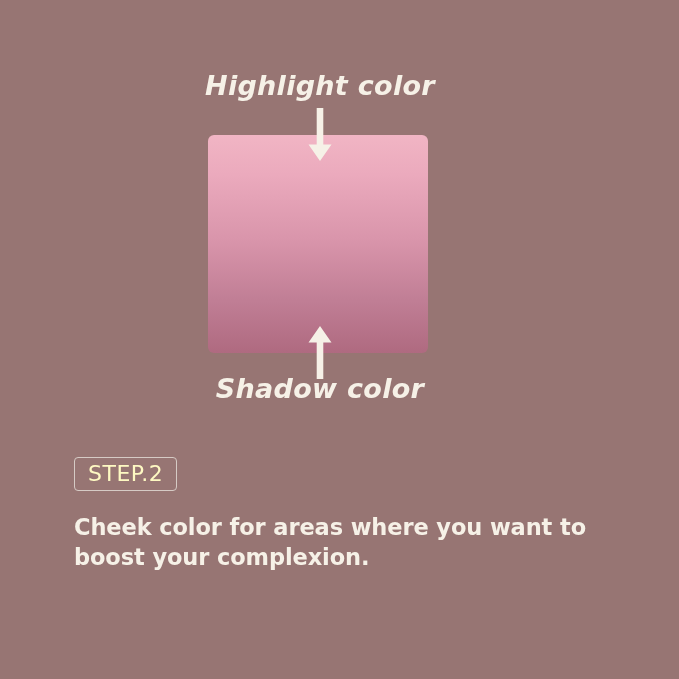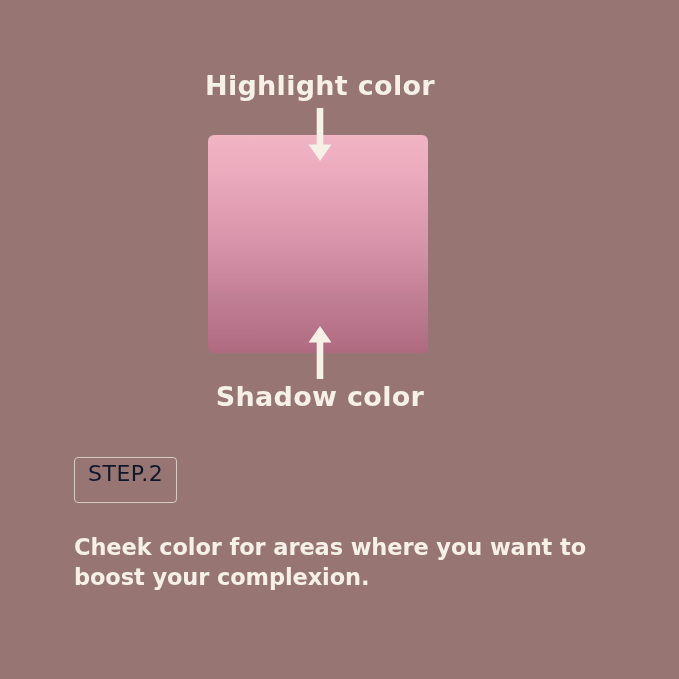--- a/index.html
+++ b/index.html
@@ -24,40 +24,41 @@
   }
 
   
 
   .swatch-area {
     position: absolute;
     left: 0;
     top: 0;
     width: 540px;
     height: 440px;
+    font-style: italic;
   }
 
   .label-highlight {
     position: absolute;
     left: 0;
     top: 71px;
     width: 640px;
     text-align: center;
     color: #F6F1E7;
     font-family: "DejaVu Sans", sans-serif;
     font-size: 27px;
     font-weight: bold;
     letter-spacing: 0.3px;
     line-height: 1.1;
   }
 
   .label-shadow {
     position: absolute;
     left: 0;
-    top: 382px;
+    top: 374px;
     width: 640px;
     text-align: center;
     color: #F6F1E7;
     font-family: "DejaVu Sans", sans-serif;
     font-size: 27px;
     font-weight: bold;
     letter-spacing: 0.3px;
     line-height: 1.1;
   }
 
@@ -87,31 +88,31 @@
     position: absolute;
     left: 74px;
     top: 457px;
     width: 560px;
   }
 
   .step-badge {
     display: inline-block;
     border: 1.6px solid #D6CBC5;
     border-radius: 4px;
-    padding: 4px 13px 17px 13px;
-    color: #0f172a;
+    padding: 4px 13px 5px 13px;
+    color: #fef9c3;
     font-family: "DejaVu Sans", sans-serif;
     font-size: 22px;
     font-weight: normal;
     letter-spacing: 0.5px;
     line-height: 1.05;
   }
 
   .body-copy {
-    margin-top: 29px;
+    margin-top: 21px;
     color: #F6F1E7;
     font-family: "DejaVu Sans", sans-serif;
     font-size: 22.5px;
     font-weight: bold;
     line-height: 1.34;
     letter-spacing: -0.1px;
   }
 
   .body-copy p { margin: 0; }
 </style>

